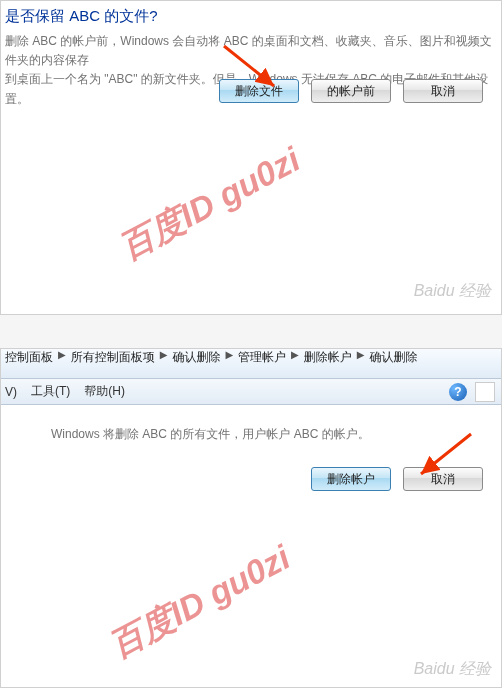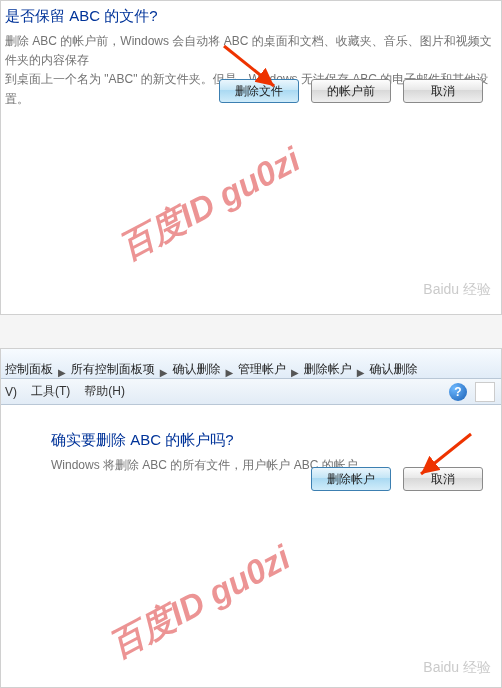--- a/index.html
+++ b/index.html
@@ -69,21 +69,21 @@
   }
   .arrow {
     position: absolute;
     pointer-events: none;
   }
   .breadcrumb-bar {
     height: 30px;
     background: linear-gradient(#f7fbff,#e1ecf7);
     border-bottom: 1px solid #b9c7d6;
     display: flex;
-    align-items: flex-end;
+    align-items: flex-start;
     font-size: 12px;
     padding-left: 4px;
     color: #222;
   }
   .bc-sep {
     margin: 0 5px;
     font-size: 10px;
     color: #555;
   }
   .bc-item { white-space: nowrap; }
@@ -121,22 +121,23 @@
     font-style: italic;
     color: rgba(220,60,60,0.55);
     transform: rotate(-28deg);
     pointer-events: none;
     font-weight: bold;
     white-space: nowrap;
   }
   .baidu-mark {
     position: absolute;
     right: 10px;
-    font-size: 14px;
+    font-size: 16px;
     color: rgba(180,180,180,0.7);
+    font-style: italic;
     pointer-events: none;
   }
   .scroll-stub {
     position: absolute;
     right: 6px; top: 3px;
     width: 20px; height: 20px;
     border: 1px solid #ccc;
     background: #fff;
   }
 </style>
@@ -186,21 +187,20 @@
 
   <div class="menu-bar">
     <span class="menu-item">V)</span>
     <span class="menu-item">工具(T)</span>
     <span class="menu-item">帮助(H)</span>
     <span class="help-icon">?</span>
     <span class="scroll-stub"></span>
   </div>
 
   <div class="content-area">
-    <div class="title-question" style="padding-left:0">确实要删除 ABC 的帐户吗?</div>
     <div class="body-text" style="padding:0">Windows 将删除 ABC 的所有文件，用户帐户 ABC 的帐户。</div>
   </div>
 
   <div class="button-row bottom">
     <button class="win7 primary">删除帐户</button>
     <button class="win7">取消</button>
   </div>
 
   <svg class="arrow" style="left:410px;top:80px" width="70" height="60">
     <defs>

